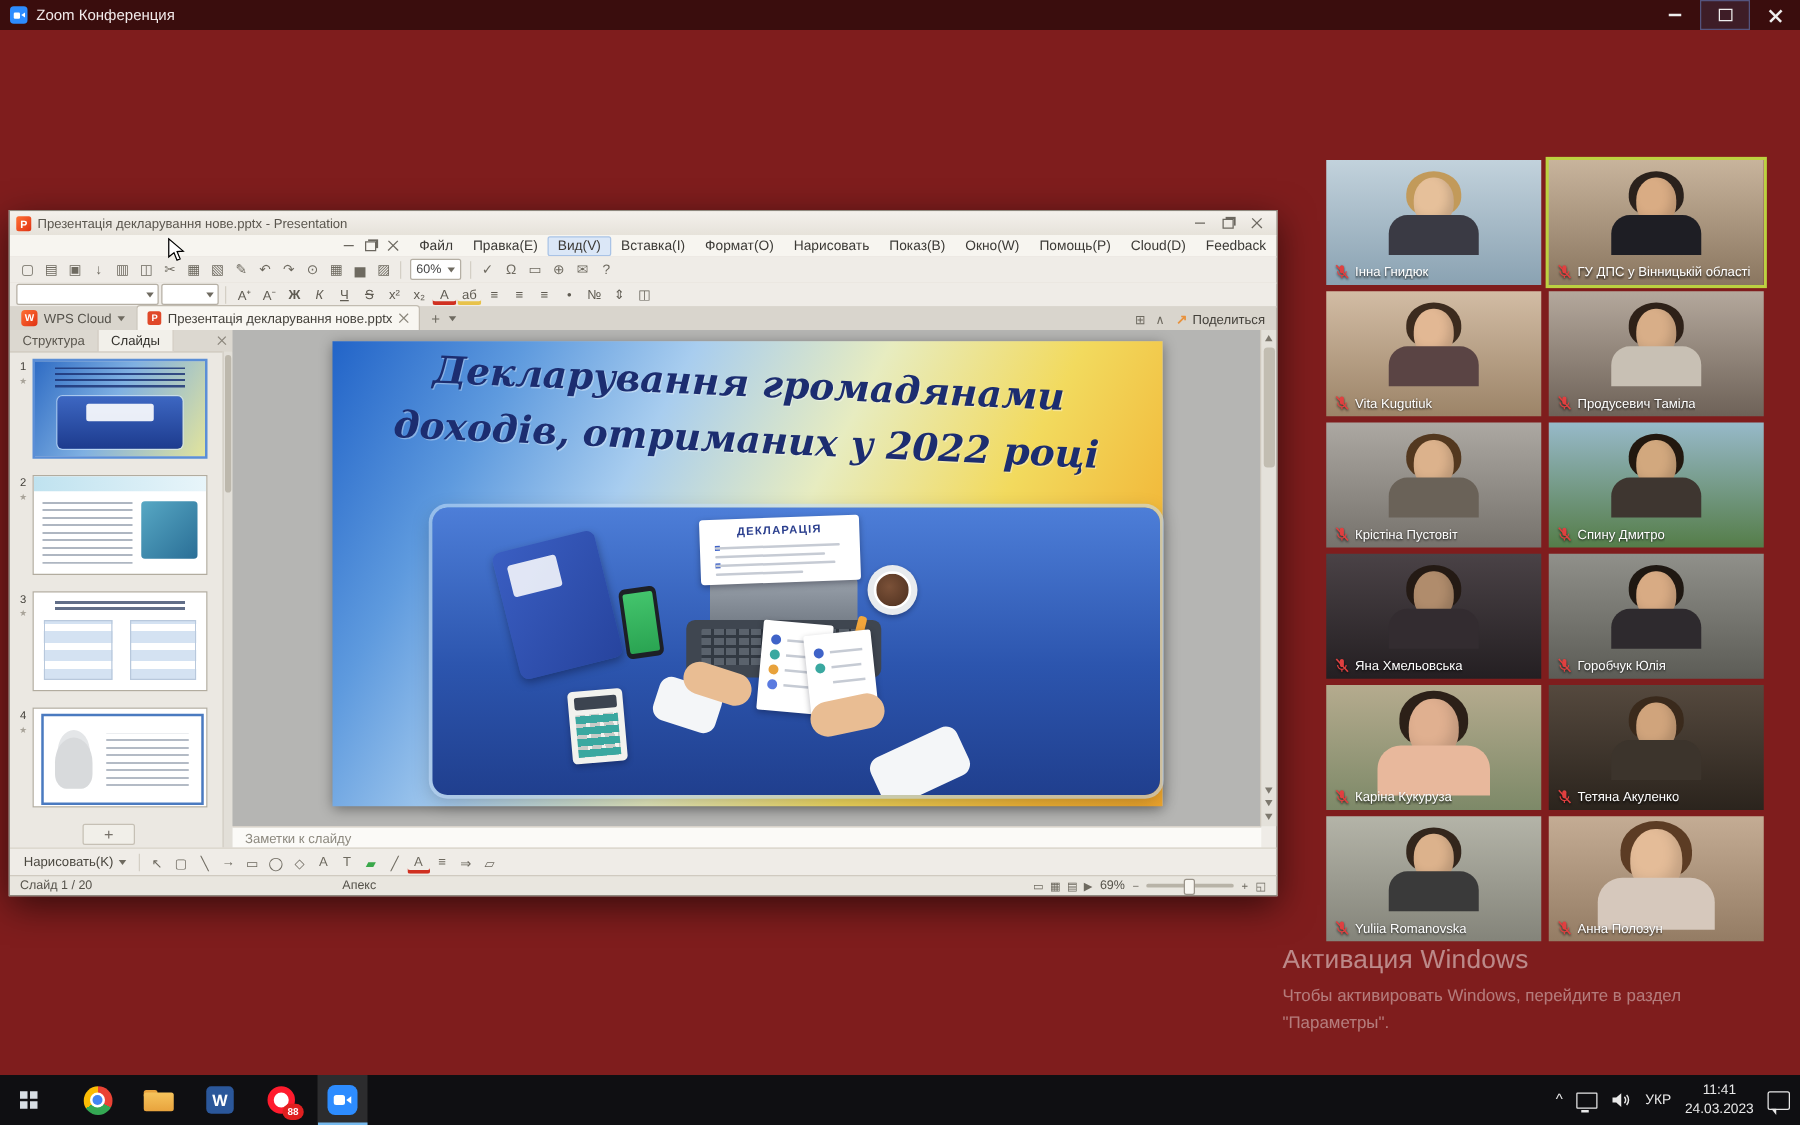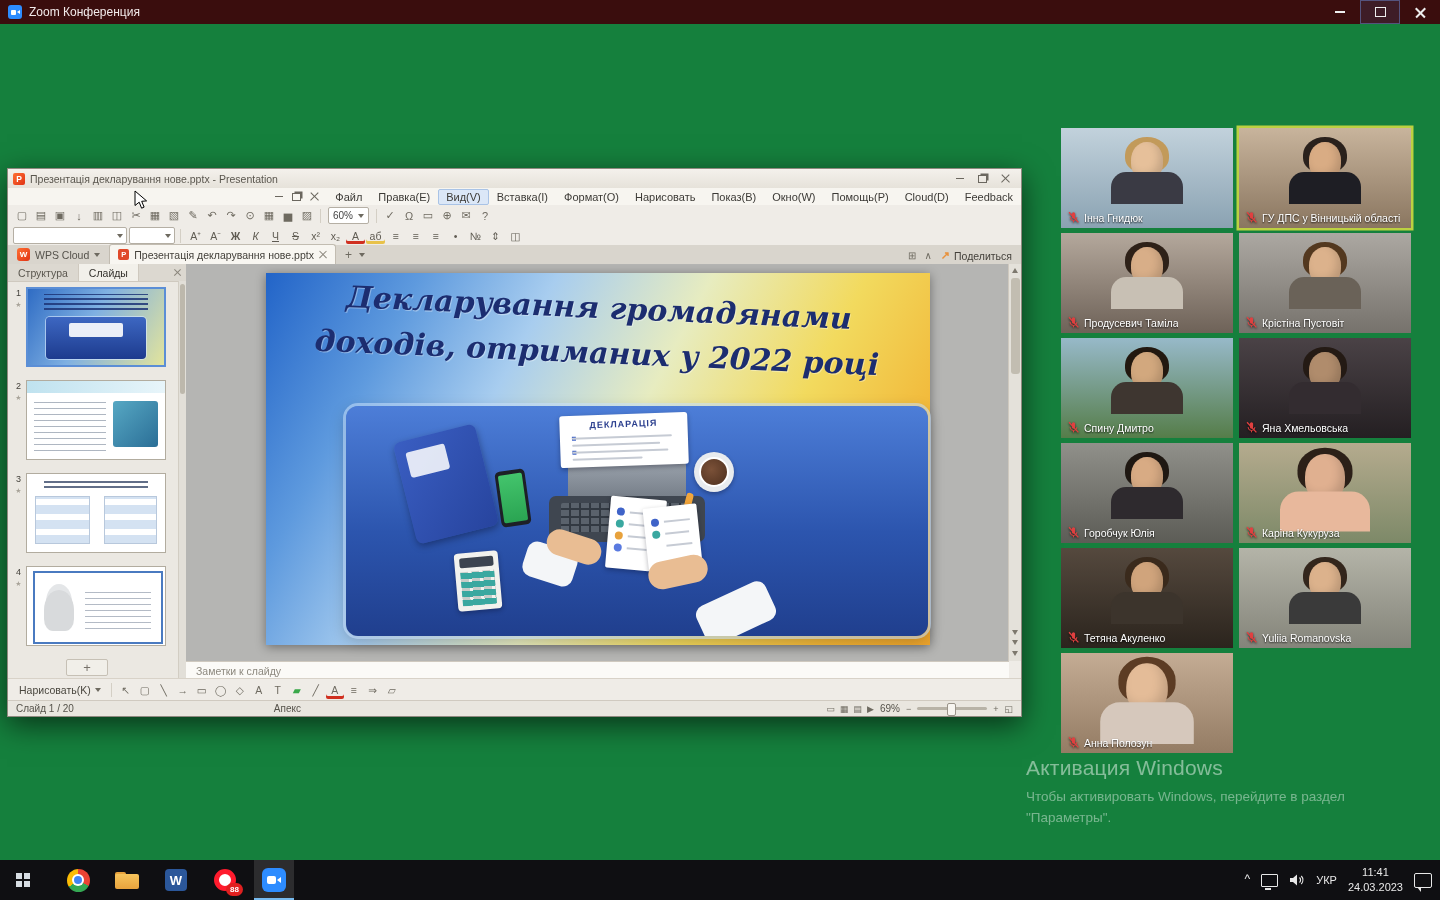--- a/index.html
+++ b/index.html
@@ -1,17 +1,17 @@
 <!DOCTYPE html>
 <html><head>
 <meta charset="utf-8">
 <style>
   html,body{margin:0;padding:0;}
   body{width:1440px;height:900px;overflow:hidden;background:#000;font-family:"Liberation Sans",sans-serif;-webkit-font-smoothing:antialiased;}
-  .screen{position:absolute;inset:0;width:1440px;height:900px;background:#15803d;overflow:hidden;}
+  .screen{position:absolute;inset:0;width:1440px;height:900px;background:#7f1d1d;overflow:hidden;}
 
   
   .titlebar{position:absolute;top:0;left:0;right:0;height:24px;background:#3a0d0d;display:flex;align-items:center;color:#f2eaea;font-size:12px;z-index:40;}
   .zoom-logo{width:14px;height:14px;border-radius:3px;background:#2d8cff;margin:0 7px 0 8px;position:relative;}
   .zoom-logo::before{content:"";position:absolute;left:3px;top:4.5px;width:5px;height:5px;background:#fff;border-radius:1px;}
   .zoom-logo::after{content:"";position:absolute;left:8.5px;top:4.5px;border-top:2.5px solid transparent;border-bottom:2.5px solid transparent;border-right:3.5px solid #fff;}
   .win-btns{margin-left:auto;display:flex;height:24px;}
   .win-btn{width:40px;height:24px;display:flex;align-items:center;justify-content:center;}
   .ic-min{width:10px;height:1.5px;background:#eee;}
   .win-btn.maxed{box-shadow:inset 0 0 0 1px rgba(110,150,230,.45);background:rgba(90,130,200,.14);}
@@ -590,20 +590,36 @@
           <svg class="micico" viewBox="0 0 16 16">
             <path d="M8 1.5c1.1 0 2 .9 2 2v4a2 2 0 0 1-4 0v-4c0-1.1.9-2 2-2z" fill="#e04040"></path>
             <path d="M3.8 7.5a4.2 4.2 0 0 0 8.4 0" fill="none" stroke="#e04040" stroke-width="1.2"></path>
             <path d="M8 11.7v2.3" stroke="#e04040" stroke-width="1.2"></path>
             <path d="M2.5 1.5l11.5 12.5" stroke="#e04040" stroke-width="1.6"></path>
           </svg>
           <span class="pname">ГУ ДПС у Вінницькій області</span>
         </div>
       </div>
 
+      <div class="tile" style="--bg1: #d2bca4; --bg2: #9c8468; --hair: #3c2b1e; --skin: #e2b894; --shirt: #5a4444;">
+        <div class="person">
+          <div class="hair"></div>
+          <div class="head"></div>
+          <div class="pbody"></div>
+        </div>
+        <div class="nlabel">
+          <svg class="micico" viewBox="0 0 16 16">
+            <path d="M8 1.5c1.1 0 2 .9 2 2v4a2 2 0 0 1-4 0v-4c0-1.1.9-2 2-2z" fill="#e04040"></path>
+            <path d="M3.8 7.5a4.2 4.2 0 0 0 8.4 0" fill="none" stroke="#e04040" stroke-width="1.2"></path>
+            <path d="M8 11.7v2.3" stroke="#e04040" stroke-width="1.2"></path>
+            <path d="M2.5 1.5l11.5 12.5" stroke="#e04040" stroke-width="1.6"></path>
+          </svg>
+          <span class="pname">Vita Kugutiuk</span>
+        </div>
+      </div>
 
       <div class="tile" style="--bg1: #b4a89c; --bg2: #6e6258; --hair: #2e2118; --skin: #d8ae88; --shirt: #c8c0b4;">
         <div class="person">
           <div class="hair"></div>
           <div class="head"></div>
           <div class="pbody"></div>
         </div>
         <div class="nlabel">
           <svg class="micico" viewBox="0 0 16 16">
             <path d="M8 1.5c1.1 0 2 .9 2 2v4a2 2 0 0 1-4 0v-4c0-1.1.9-2 2-2z" fill="#e04040"></path>

